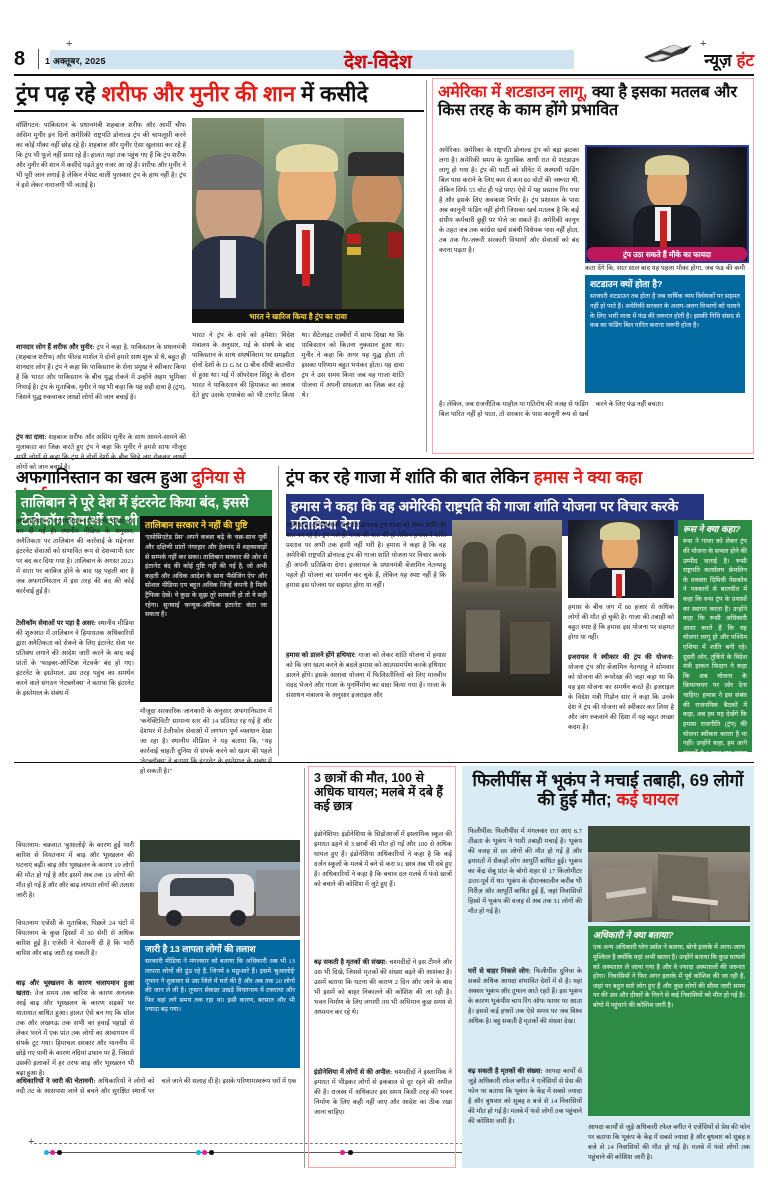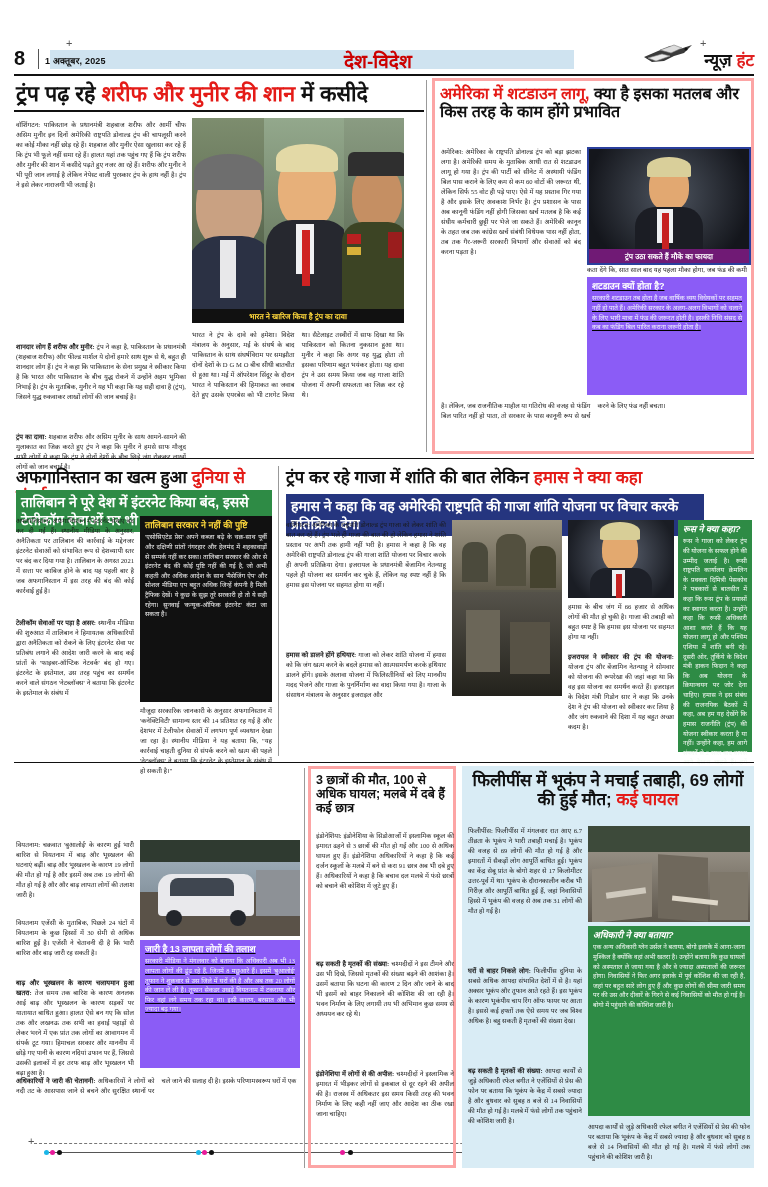--- a/index.html
+++ b/index.html
@@ -37,39 +37,39 @@
   .subbar.green{background:#2e8b45;}
   .subbar.navy{background:#25357f;}
 
   .body{font-size:6.6px;line-height:1.52;color:#1a1a1a;text-align:justify;}
   .body b{font-weight:bold;}
   .cols2{column-count:2;column-gap:7px;}
 
   
   .photo{position:absolute;overflow:hidden;}
   .photo .cap{position:absolute;left:0;right:0;bottom:0;font-family:"Liberation Sans",sans-serif;font-weight:bold;font-size:7.5px;color:#fff;text-align:center;padding:2px 2px;box-sizing:border-box;}
-  .cap.blue{background:#701a75;}
+  .cap.blue{background:#be185d;border-radius:6px;}
   .cap.black{background:#111;color:#ffd83b;}
 
   
   .callout{position:absolute;box-sizing:border-box;padding:4px 5px;}
   .callout .ttl{font-family:"Liberation Sans",sans-serif;font-weight:bold;font-size:9px;line-height:1.15;margin-bottom:2px;}
   .callout .txt{font-size:6.4px;line-height:1.5;text-align:justify;}
   .callout.black{background:#111;}
   .callout.black .ttl{color:#ffd83b;}
   .callout.black .txt{color:#ededed;}
   .callout.green{background:#2e8b45;}
   .callout.green .ttl{color:#fff;font-style:italic;}
   .callout.green .txt{color:#f2f9f3;}
-  .callout.navy{background:#8b5cf6;text-decoration:underline;}
+  .callout.navy{background:#0369a1;}
   .callout.navy .ttl{color:#fff;}
   .callout.navy .txt{color:#eef0fb;}
 
   .tint-blue{background:#d9ecf5;}
-  .redborder{border:3px solid #fca5a5;}
+  .redborder{border:1px solid #fca5a5;}
 
   .hr-thin{position:absolute;background:#111;height:1px;}
   .vr-thin{position:absolute;background:#999;width:1px;}
 </style>
 </head>
 <body>
 
 <div class="page">
 
   <div class="regmark" style="left:66px;top:38px;">+</div>

